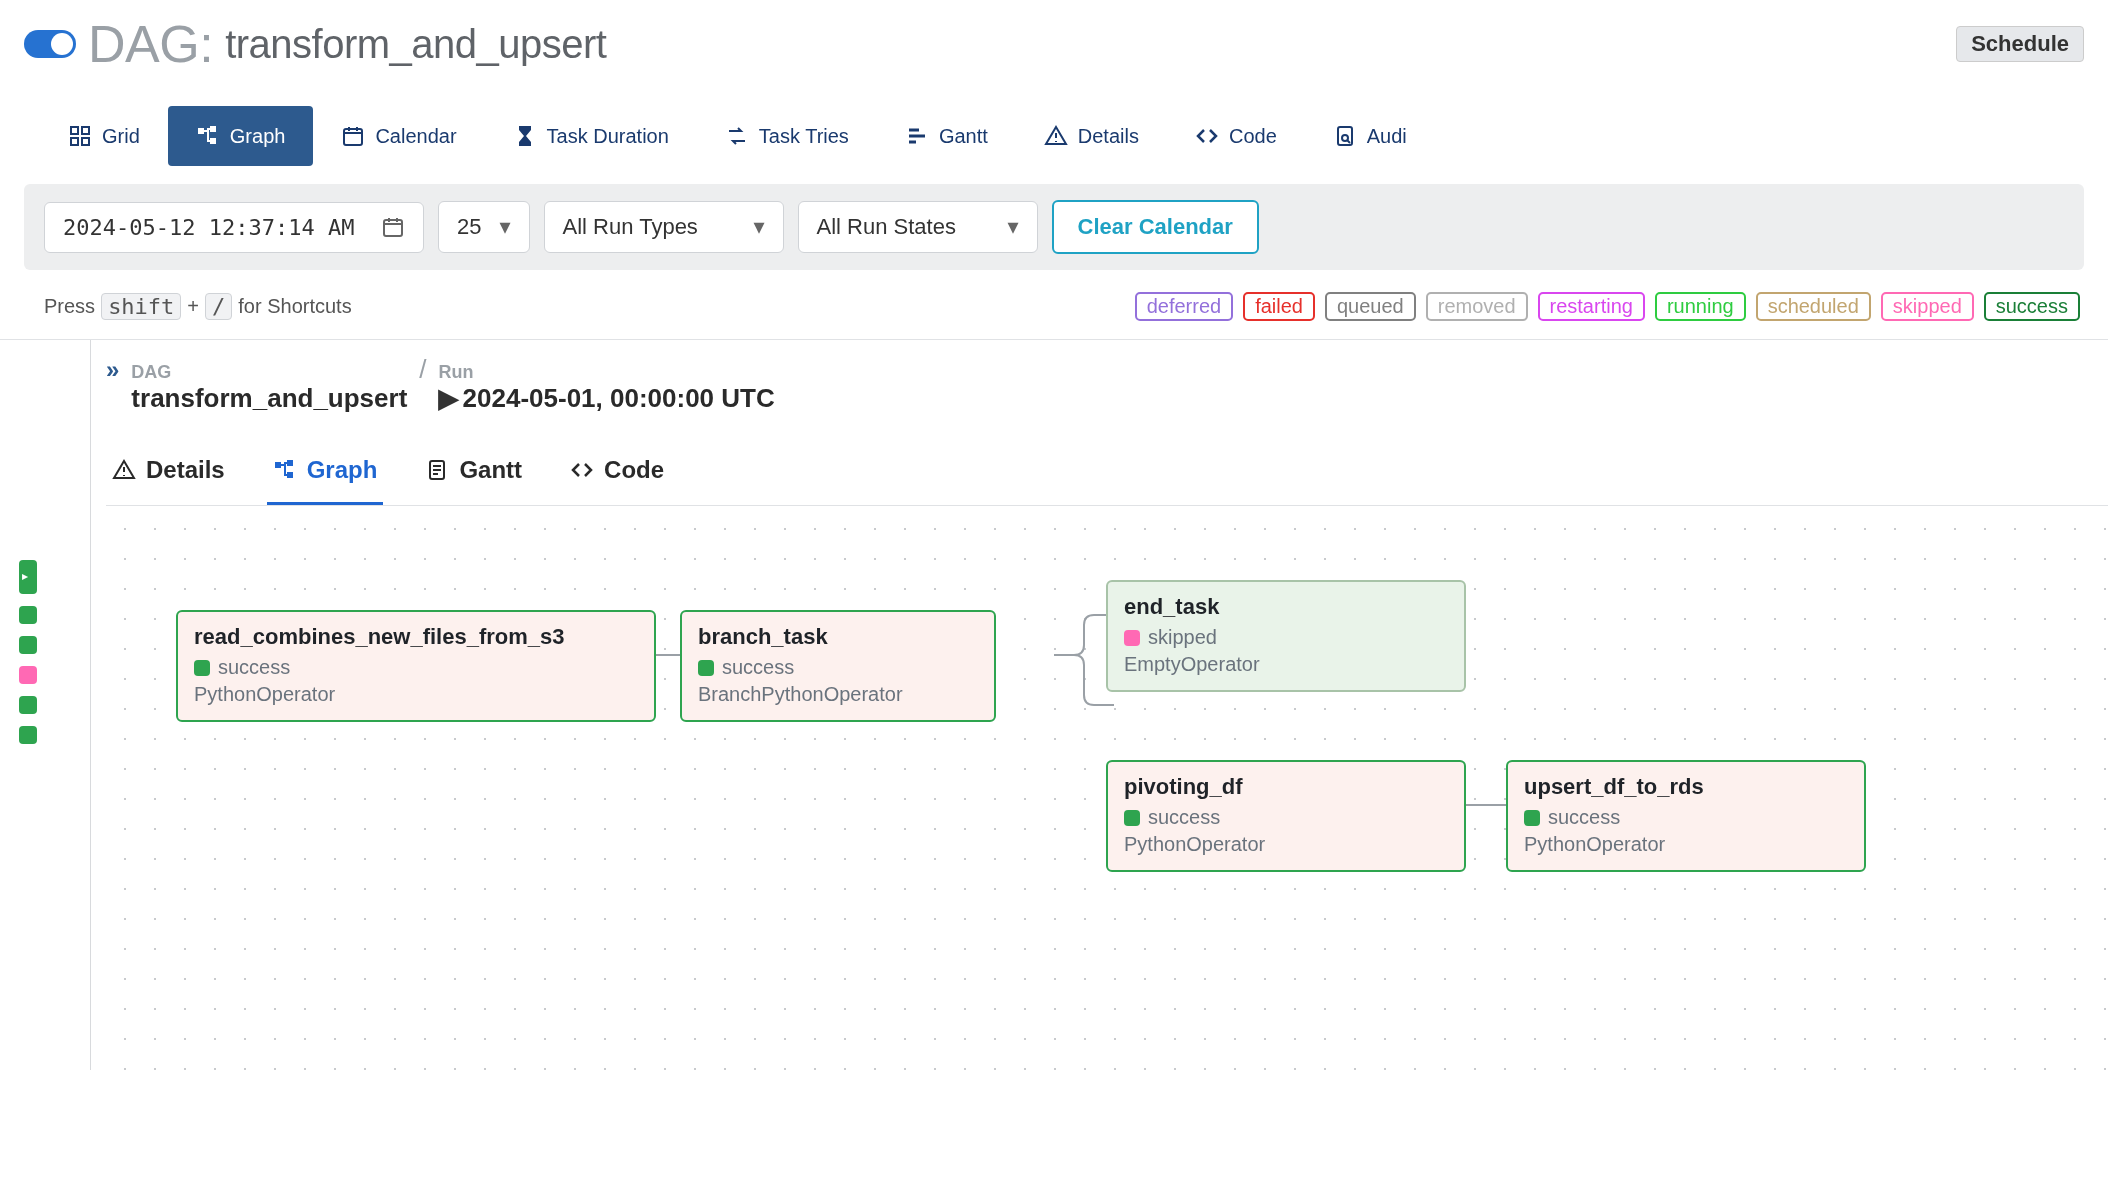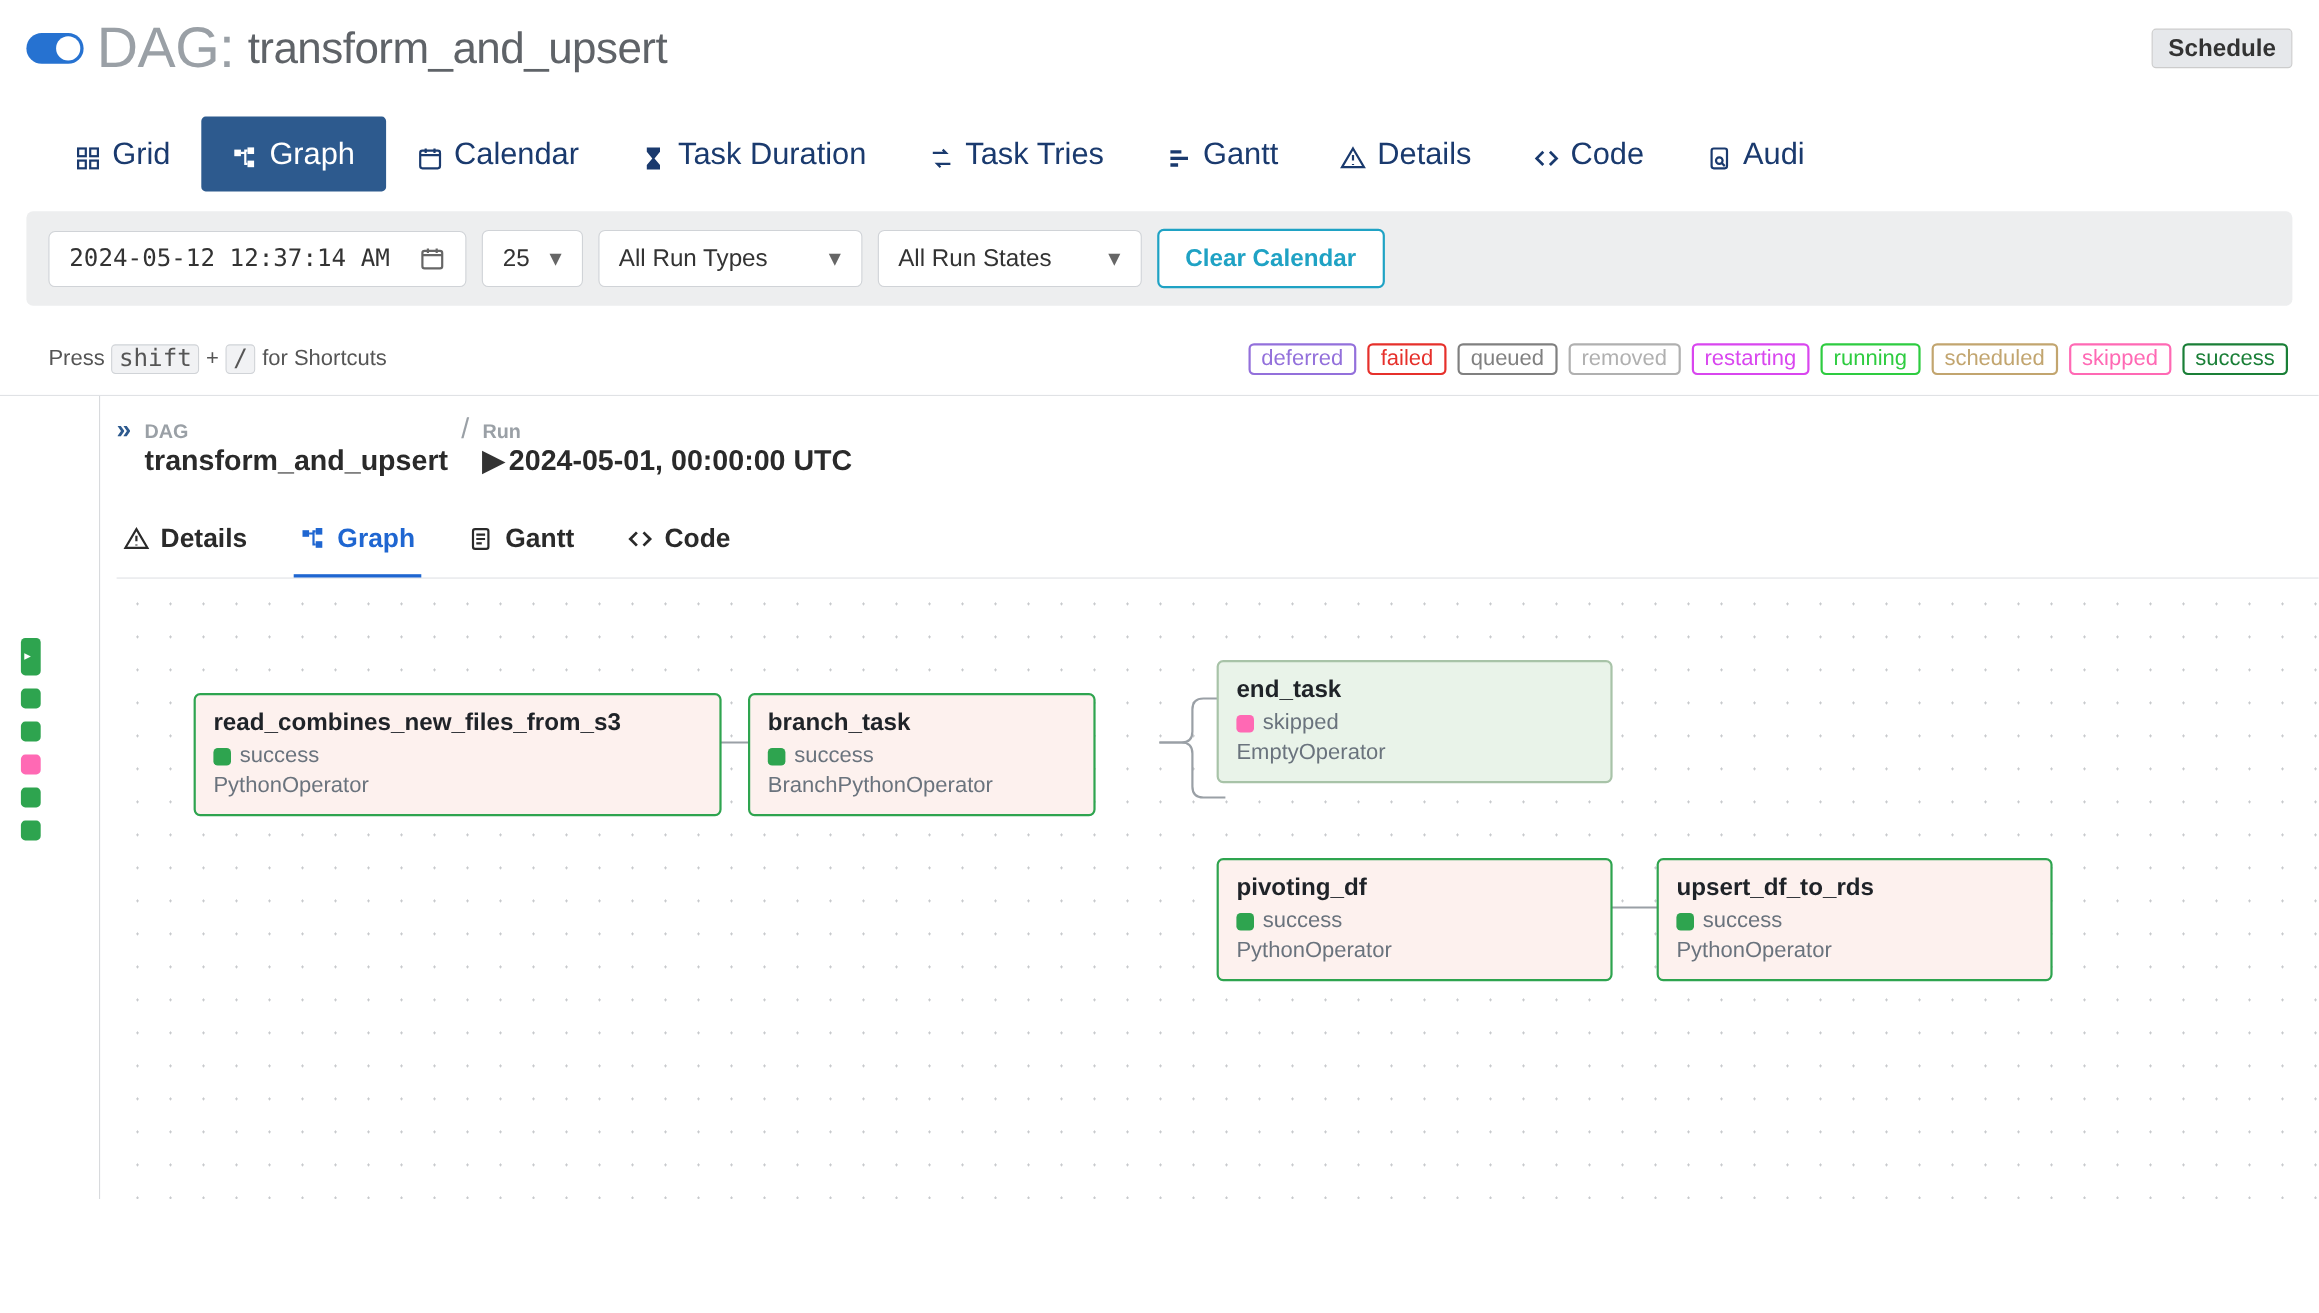--- a/index.html
+++ b/index.html
@@ -55,37 +55,37 @@
   }
 
   .tabs-row {
     display: flex;
     align-items: center;
     padding: 24px 24px 0 40px;
     gap: 0;
   }
   .tab-item {
     display: flex;
-    align-items: flex-end;
+    align-items: center;
     gap: 10px;
     padding: 18px 28px;
     color: #1a3a6e;
-    font-size: 28px;
+    font-size: 20px;
     border-radius: 4px;
     font-weight: 400;
   }
   .tab-item.active {
     background: #2d5a8e;
     color: #fff;
   }
   .tab-icon { width: 24px; height: 24px; display: inline-flex; align-items: center; justify-content: center; }
   .tab-icon svg { width: 24px; height: 24px; }
 
   .filter-bar {
-    margin: 18px 24px 12px 24px;
+    margin: 18px 24px 0 24px;
     background: #edeeef;
     border-radius: 6px;
     padding: 16px 20px;
     display: flex;
     gap: 14px;
     align-items: center;
   }
   .filter-input, .filter-select {
     background: #fff;
     border: 1px solid #d0d3d7;

